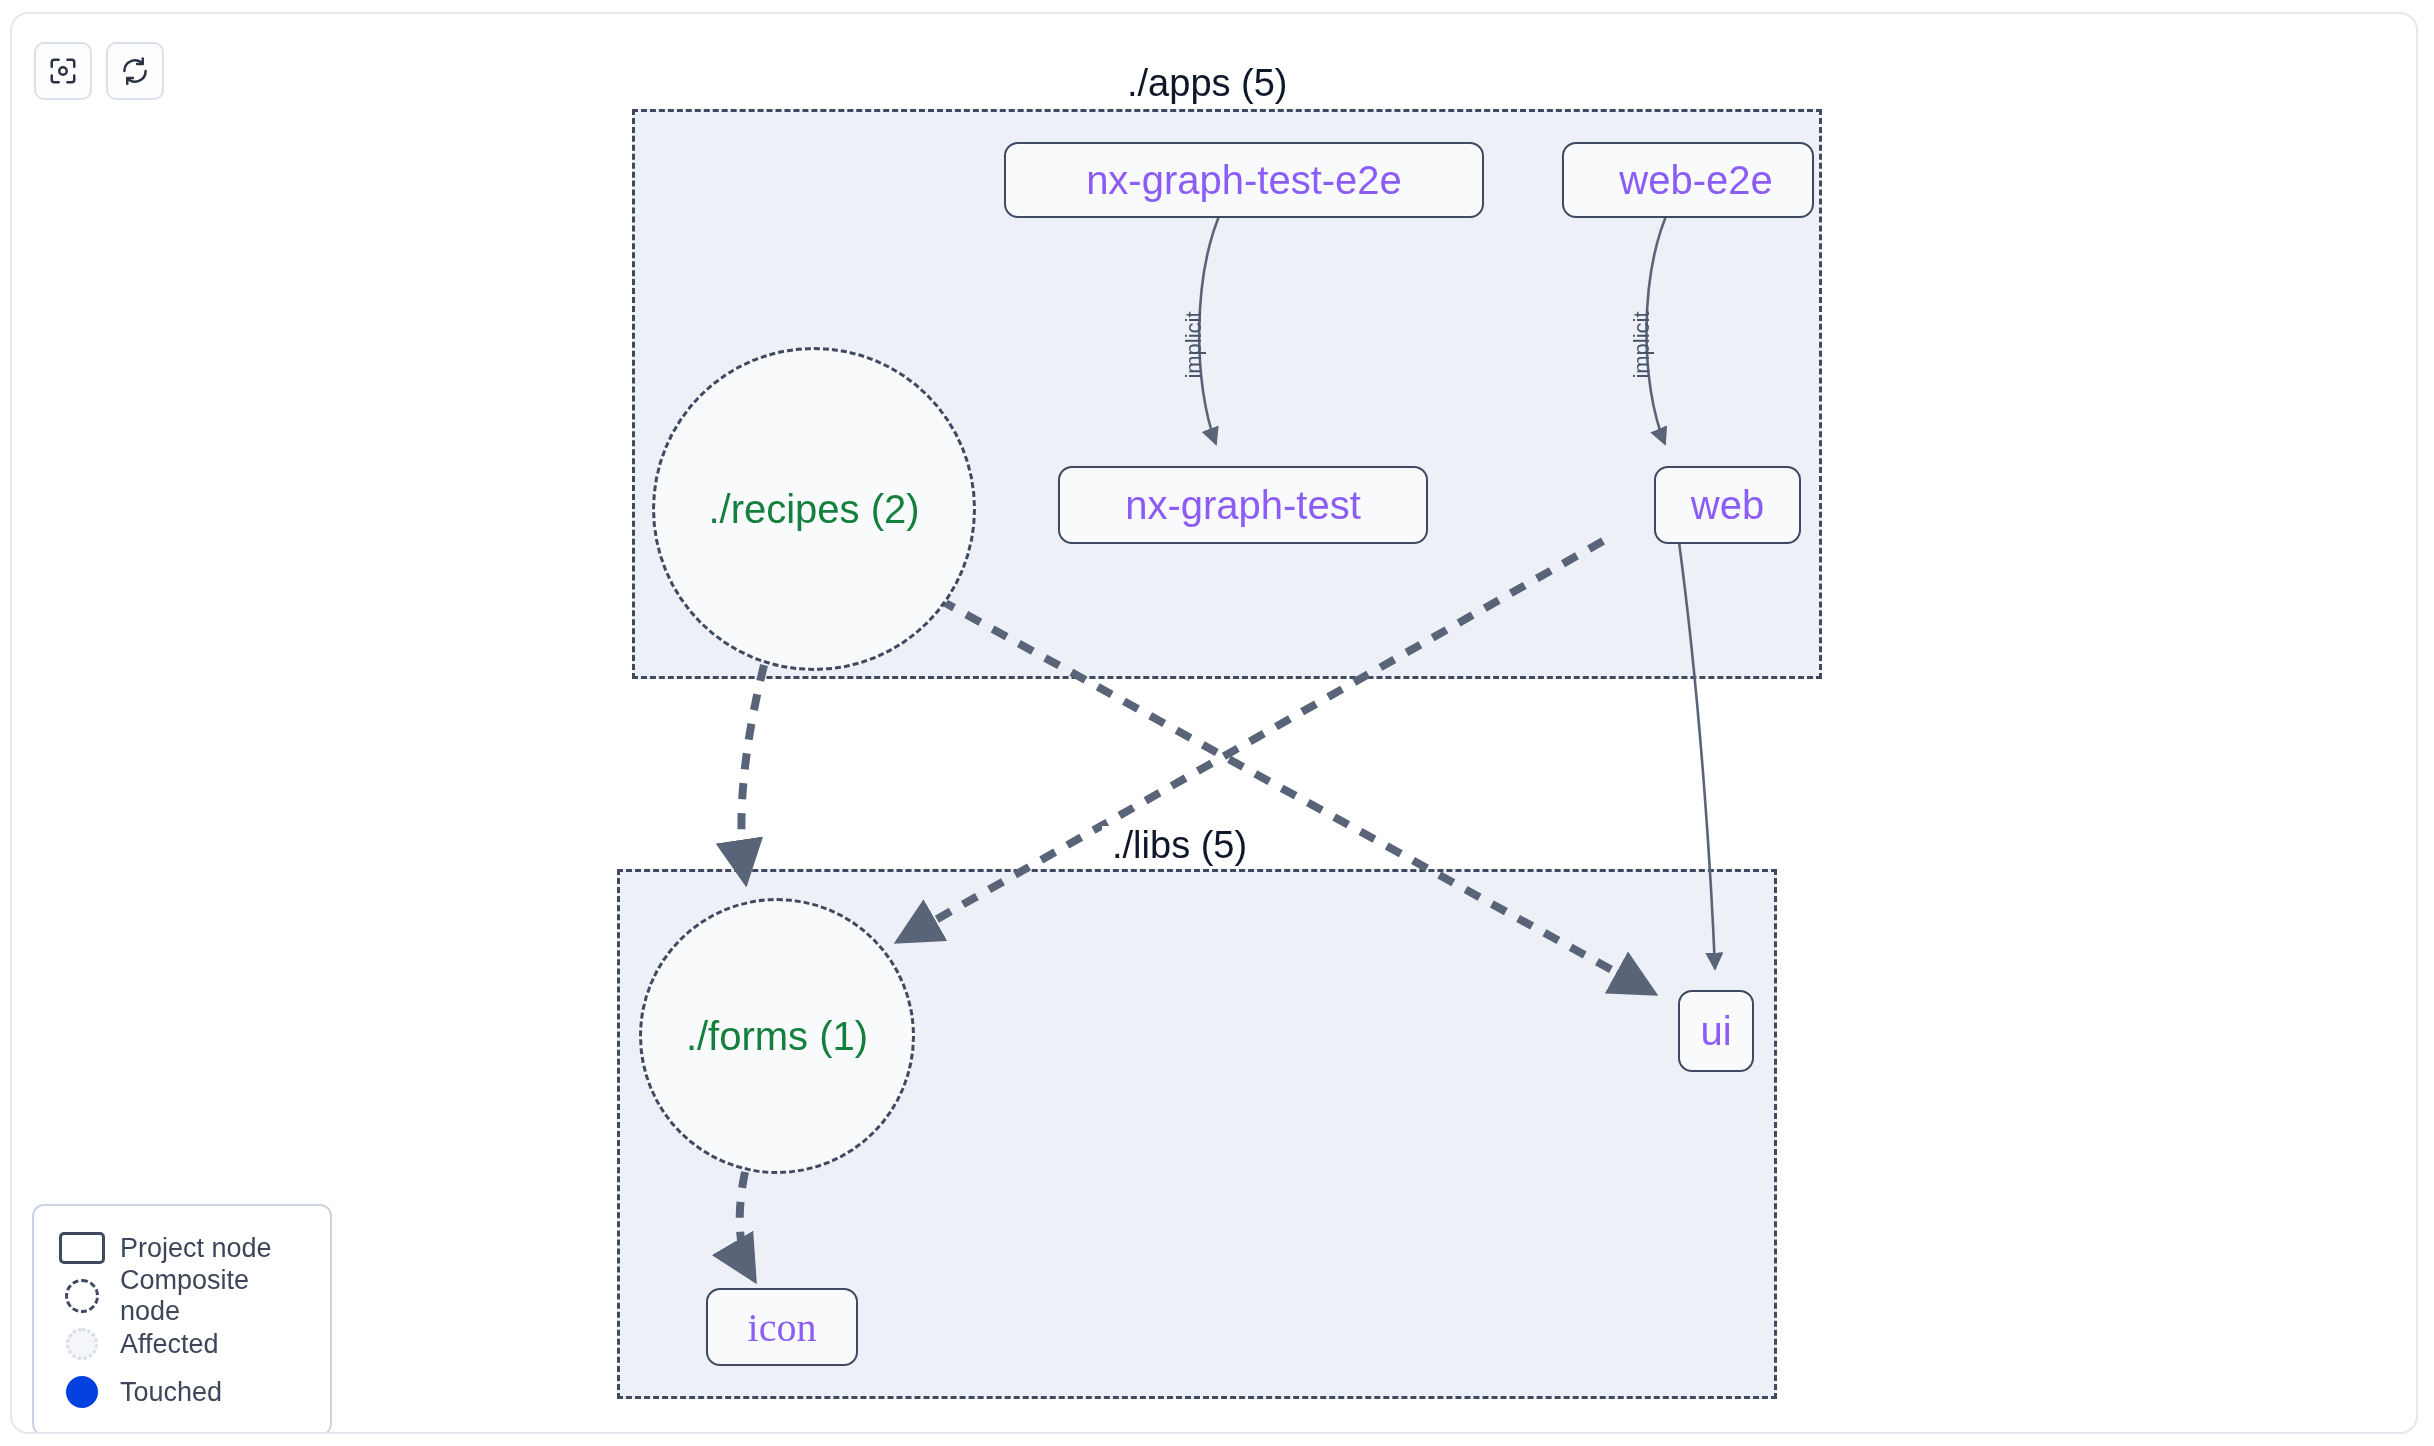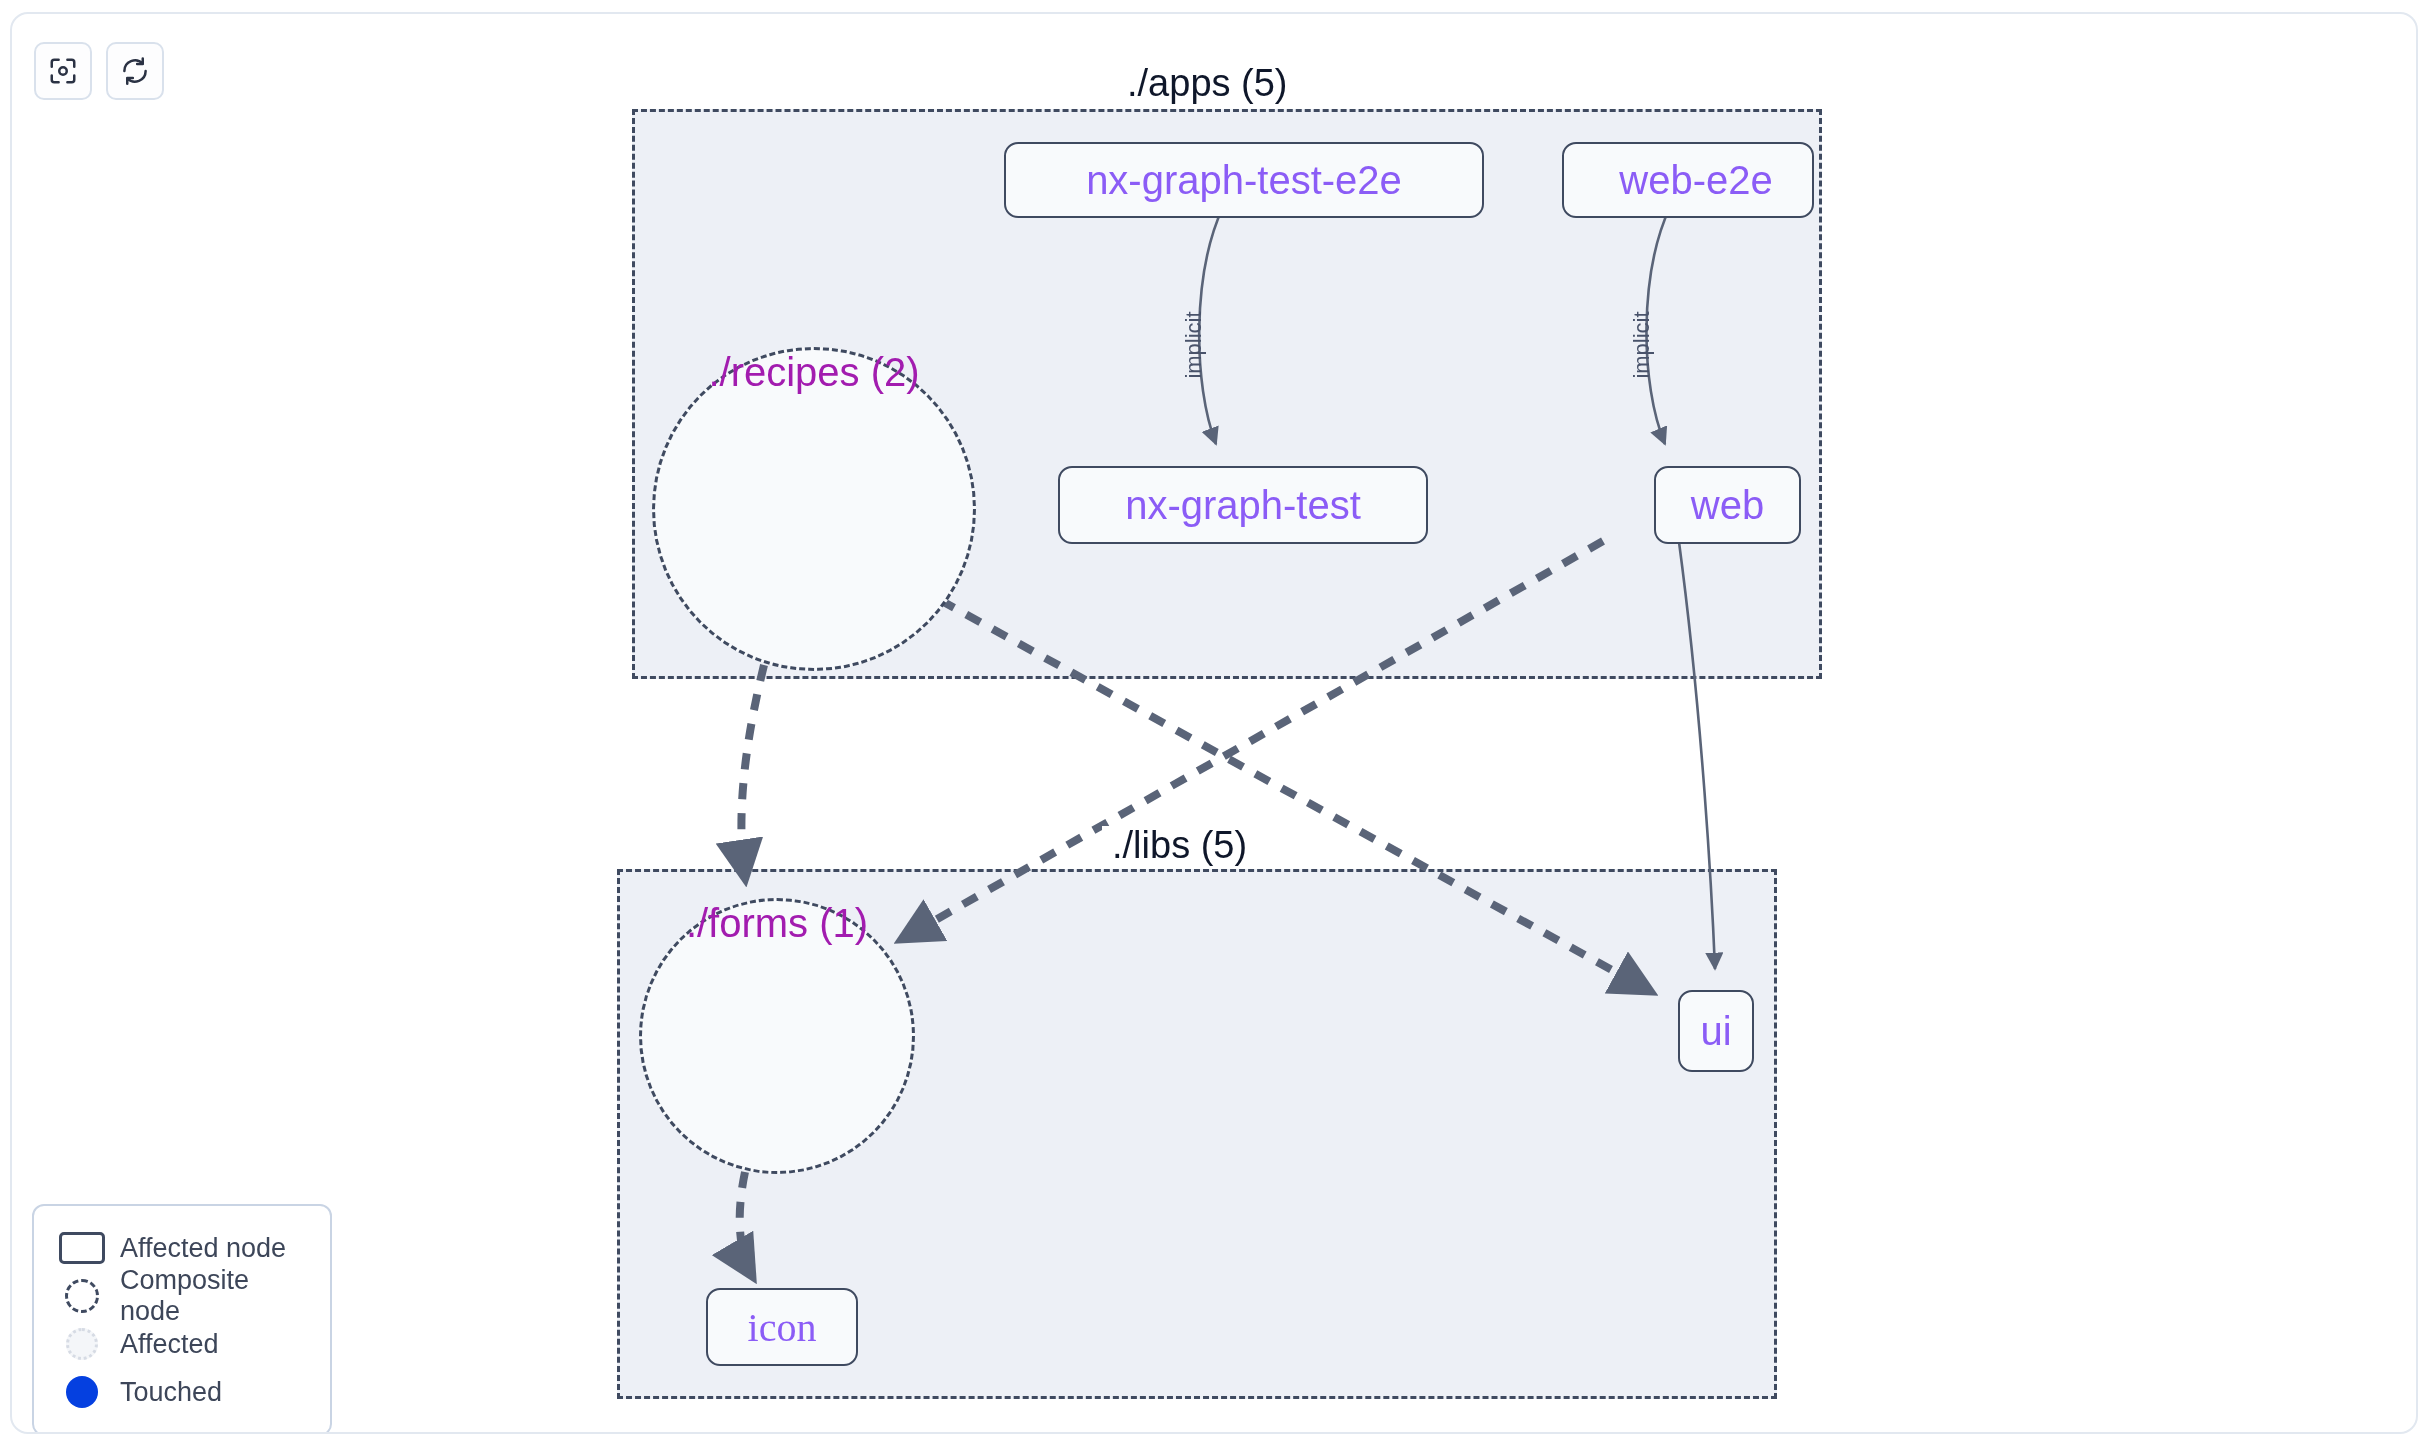--- a/index.html
+++ b/index.html
@@ -100,24 +100,24 @@
   }
 
   
   .comp-node {
     position: absolute;
     z-index: 20;
     background: #f8fafc;
     border: 3px dashed #3f4a60;
     border-radius: 50%;
     display: flex;
-    align-items: flex-start;
+    align-items: center;
     justify-content: center;
     box-sizing: border-box;
-    color: #a21caf;
+    color: #15803d;
     font-size: 40px;
     cursor: pointer;
     white-space: nowrap;
   }
 
   
   .edge-label {
     position: absolute;
     z-index: 25;
     font-size: 22px;
@@ -283,21 +283,21 @@
       <span>implicit</span>
     </div>
 
   </div>
 
   <div id="legend">
     <div class="legend-row">
       <span class="legend-swatch">
         <span class="sw-project"></span>
       </span>
-      <span class="legend-text">Affected node</span>
+      <span class="legend-text">Project node</span>
     </div>
     <div class="legend-row">
       <span class="legend-swatch">
         <span class="sw-composite"></span>
       </span>
       <span class="legend-text">Composite node</span>
     </div>
     <div class="legend-row">
       <span class="legend-swatch">
         <span class="sw-affected"></span>

